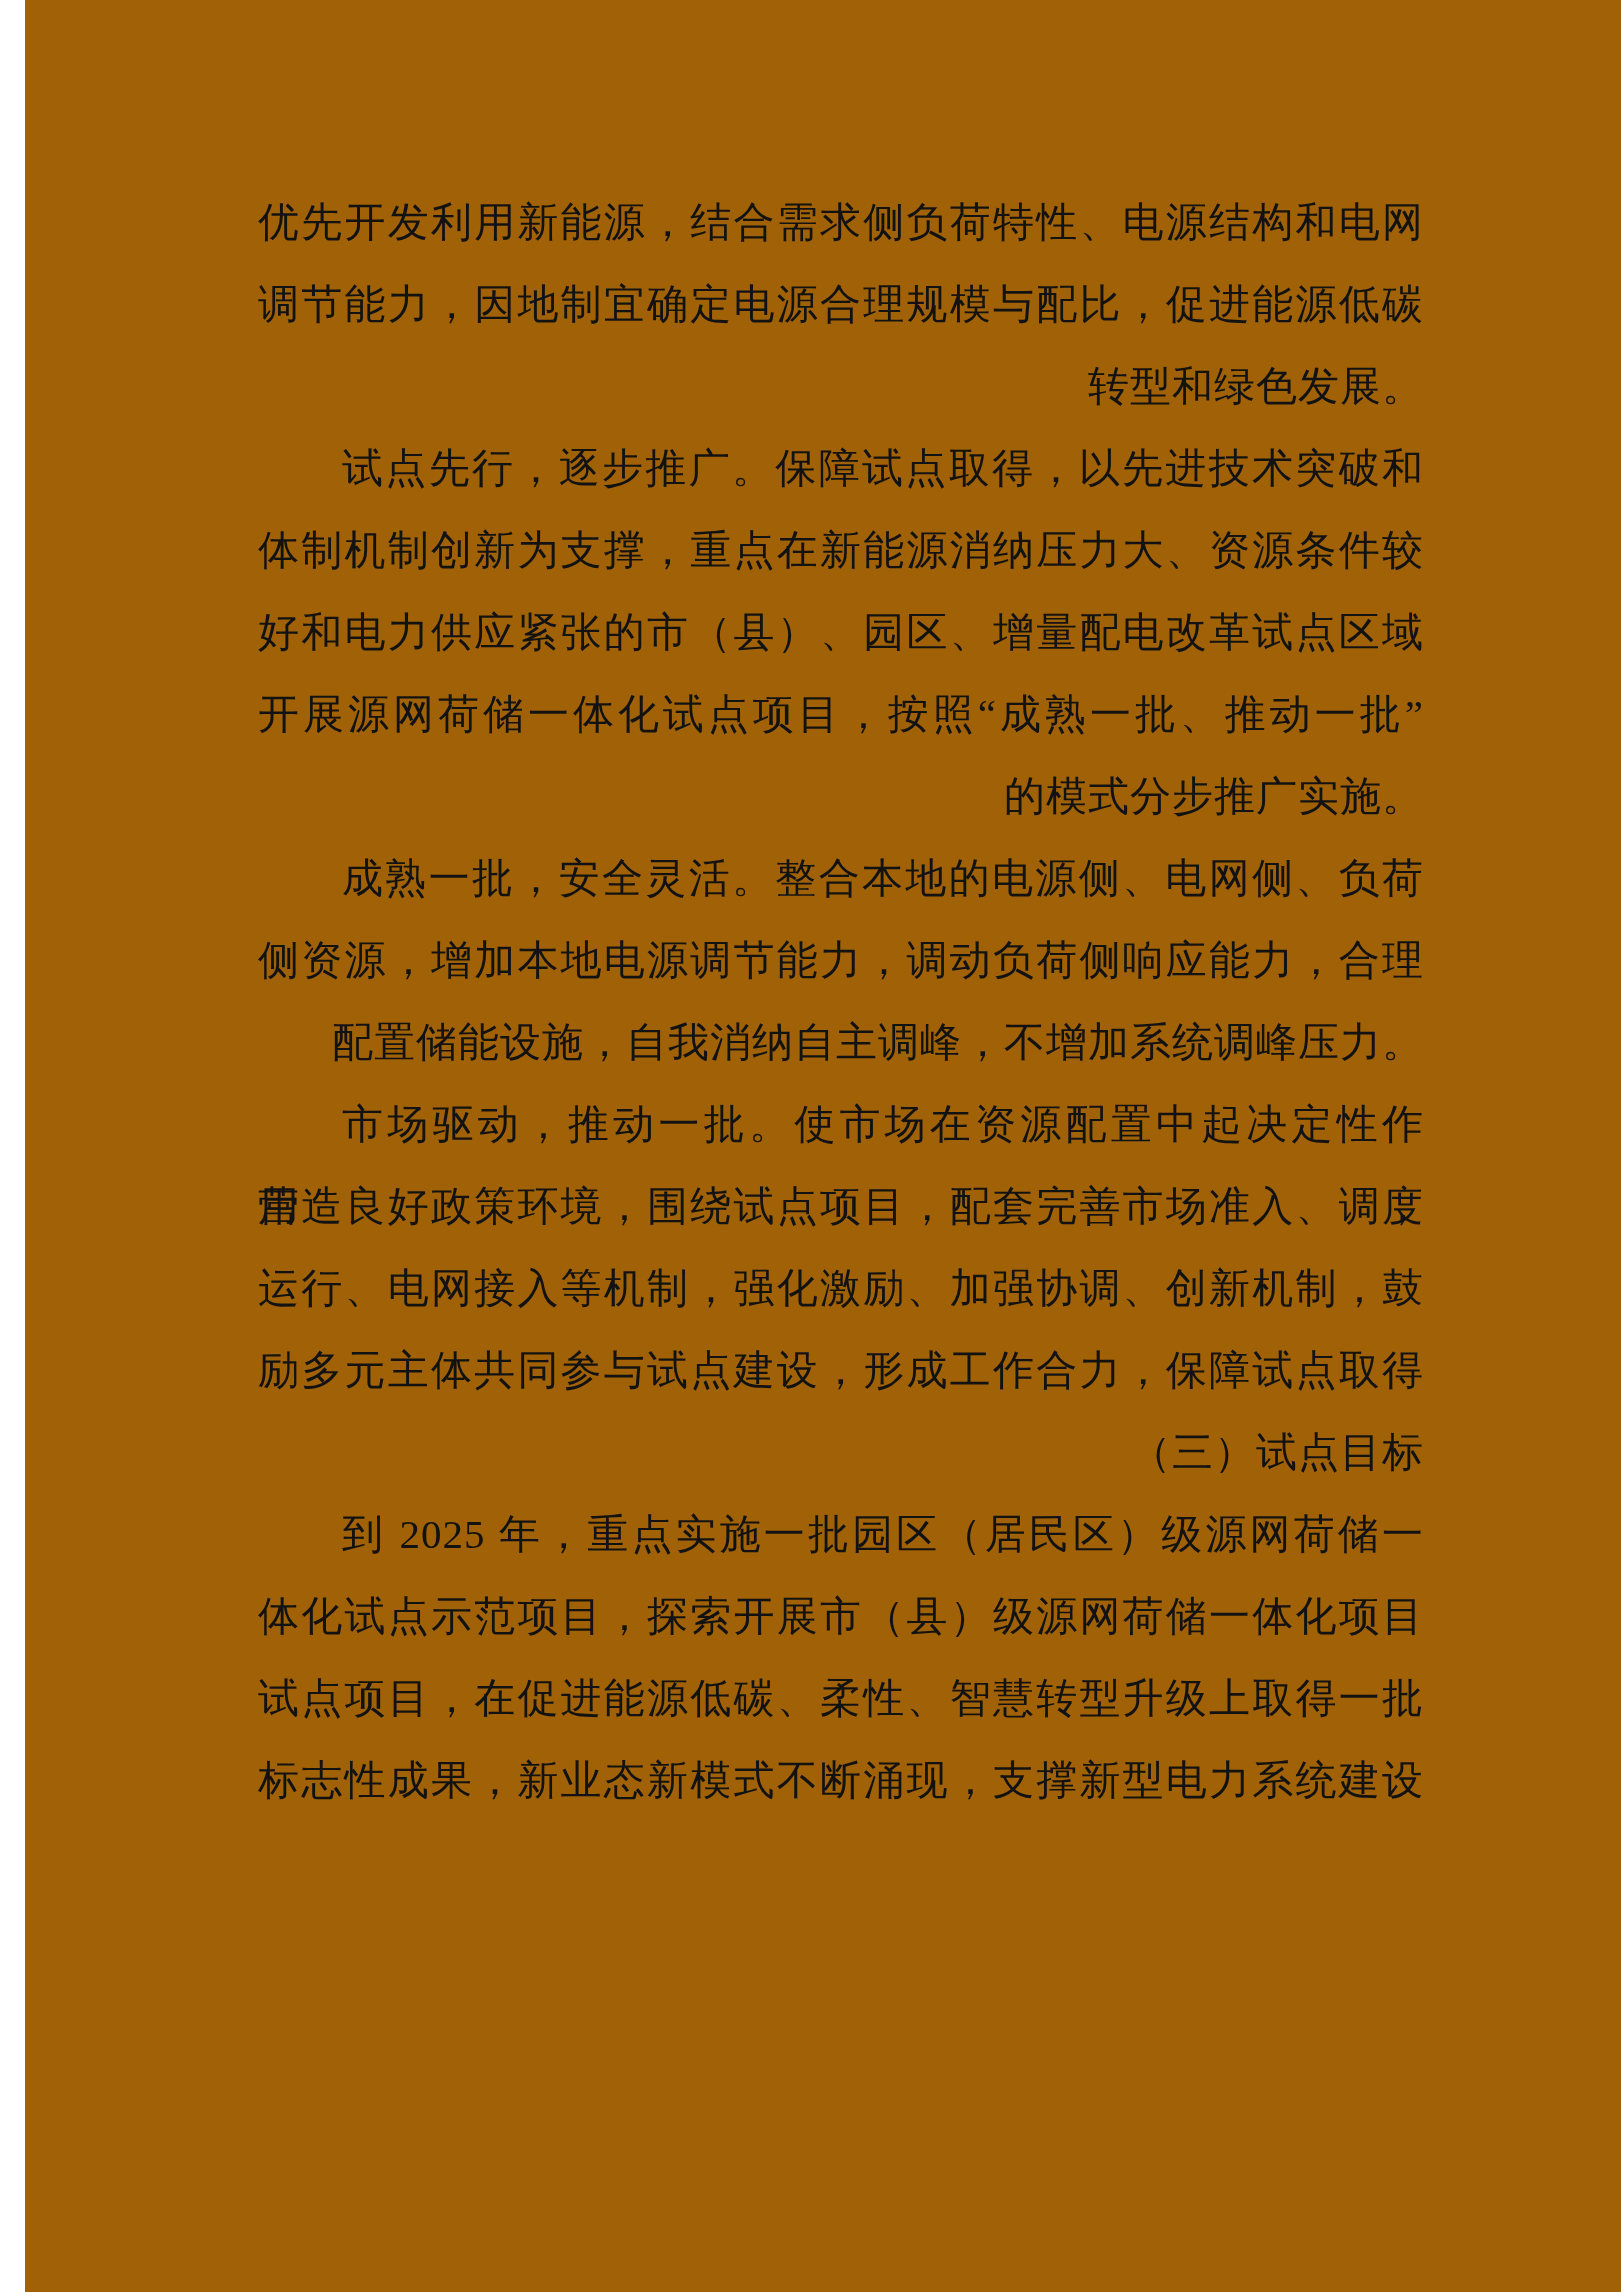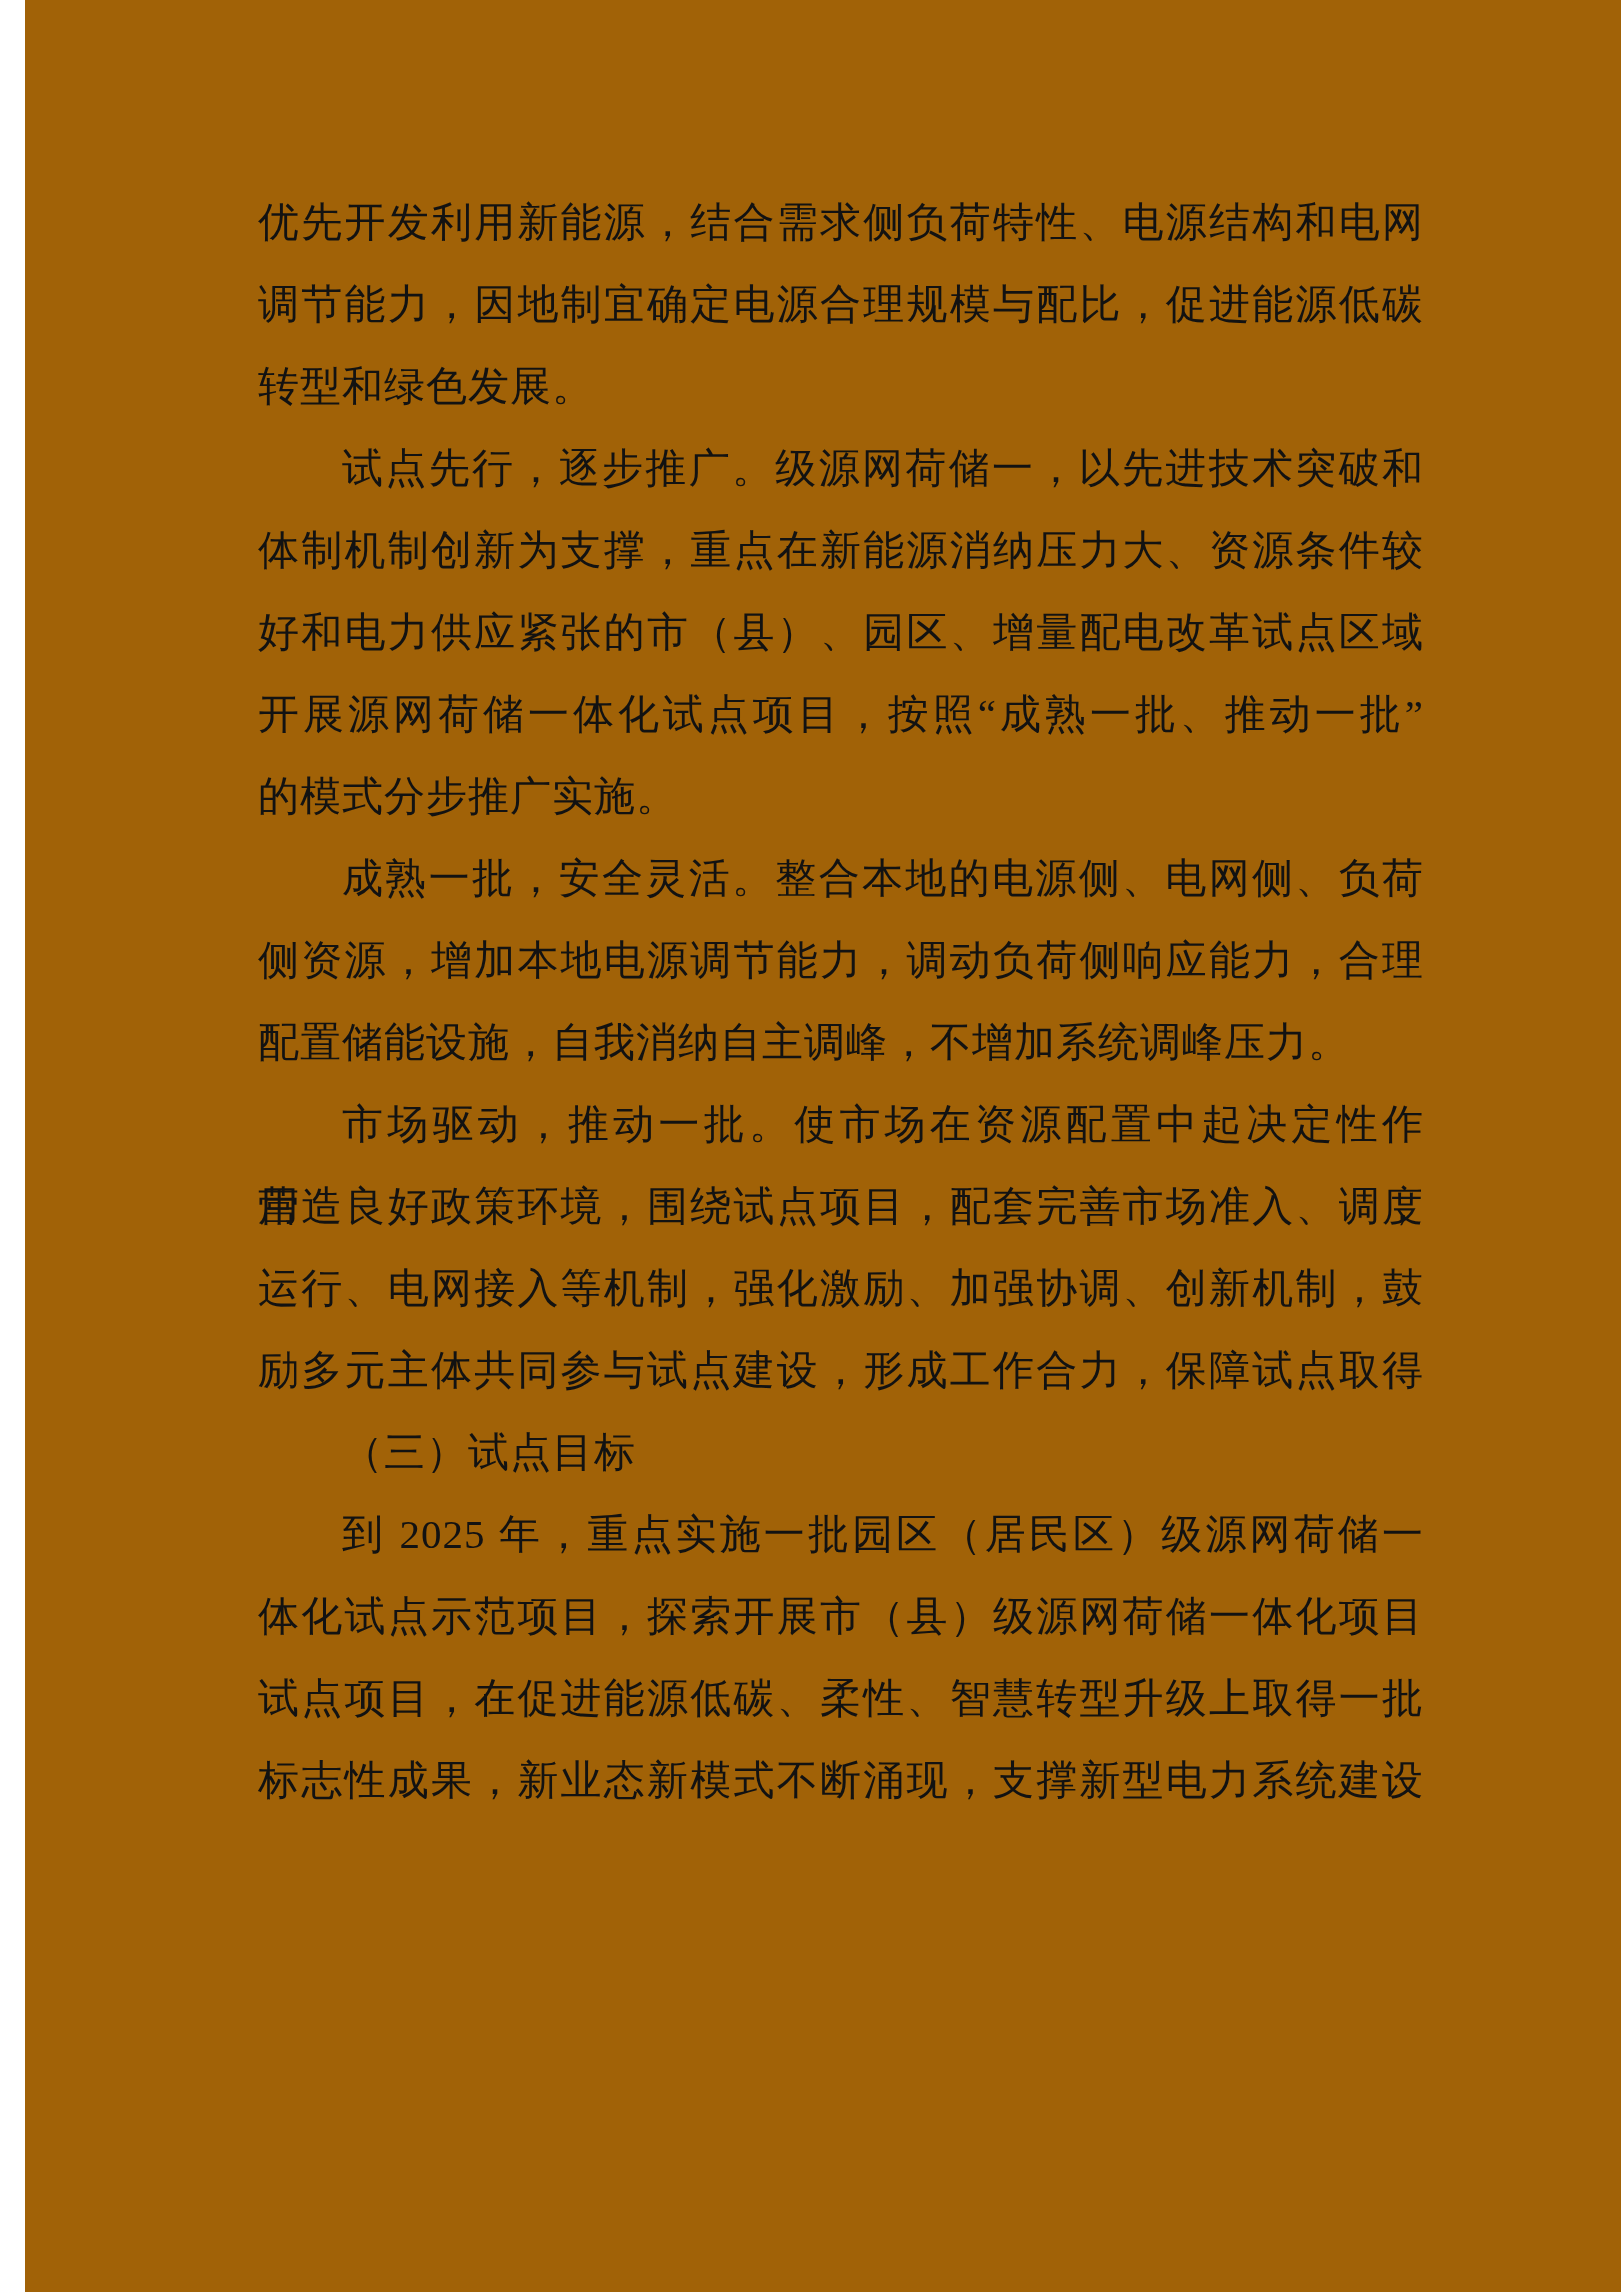--- a/index.html
+++ b/index.html
@@ -20,21 +20,21 @@
     left: 233px;
     top: 181px;
     width: 1166px;
     color: #121212;
   }
   .line {
     height: 82px;
     line-height: 82px;
     font-size: 41px;
     overflow: visible;
-    text-align: left;
+    text-align: right;
     letter-spacing: 1px;
   }
   .line.justify {
     text-align: justify;
     text-align-last: justify;
     text-justify: inter-character;
   }
   .line.indent {
     text-indent: 84px;
   }
@@ -46,21 +46,21 @@
   }
 </style>
 </head>
 <body>
 
 <div class="page" style="background: #a16207; margin-left: 25px;">
   <div class="textblock" style="color: rgb(18, 18, 18);">
       <div class="line justify"><span class="seg">优先开发利用新能源，结合需求侧负荷特性、电源结构和电网</span></div>
       <div class="line justify"><span class="seg">调节能力，因地制宜确定电源合理规模与配比，促进能源低碳</span></div>
       <div class="line"><span class="seg">转型和绿色发展。</span></div>
-      <div class="line justify indent"><span class="seg bold">试点先行，逐步推广。</span><span class="seg">级源网荷储一，以先进技术突破和</span></div>
+      <div class="line justify indent"><span class="seg bold">试点先行，逐步推广。</span><span class="seg">保障试点取得，以先进技术突破和</span></div>
       <div class="line justify"><span class="seg">体制机制创新为支撑，重点在新能源消纳压力大、资源条件较</span></div>
       <div class="line justify"><span class="seg">好和电力供应紧张的市（县）、园区、增量配电改革试点区域</span></div>
       <div class="line justify"><span class="seg">开展源网荷储一体化试点项目，按照“成熟一批、推动一批”</span></div>
       <div class="line"><span class="seg">的模式分步推广实施。</span></div>
       <div class="line justify indent"><span class="seg bold">成熟一批，安全灵活。</span><span class="seg">整合本地的电源侧、电网侧、负荷</span></div>
       <div class="line justify"><span class="seg">侧资源，增加本地电源调节能力，调动负荷侧响应能力，合理</span></div>
       <div class="line"><span class="seg">配置储能设施，自我消纳自主调峰，不增加系统调峰压力。</span></div>
       <div class="line justify indent"><span class="seg bold">市场驱动，推动一批。</span><span class="seg">使市场在资源配置中起决定性作用，</span></div>
       <div class="line justify"><span class="seg">营造良好政策环境，围绕试点项目，配套完善市场准入、调度</span></div>
       <div class="line justify"><span class="seg">运行、电网接入等机制，强化激励、加强协调、创新机制，鼓</span></div>

